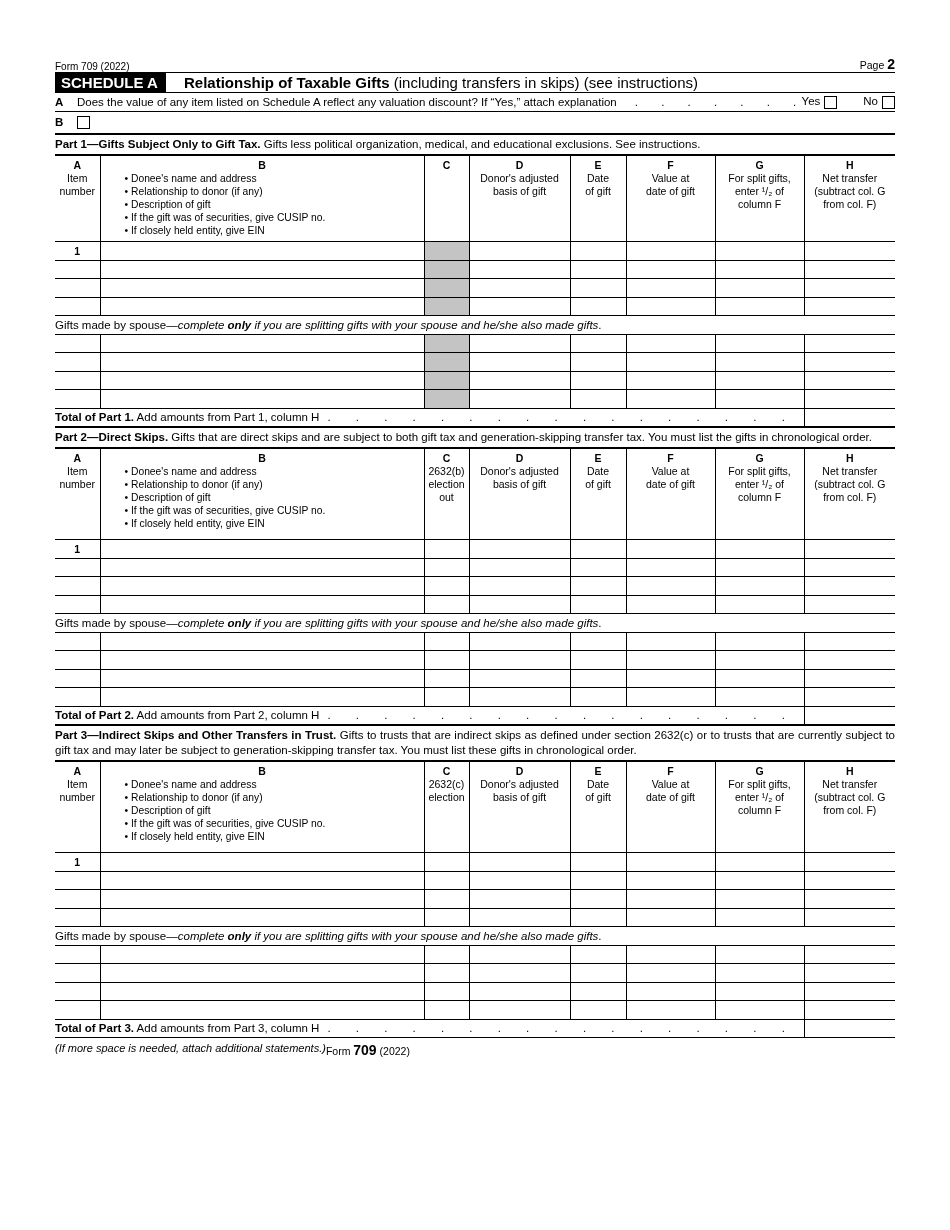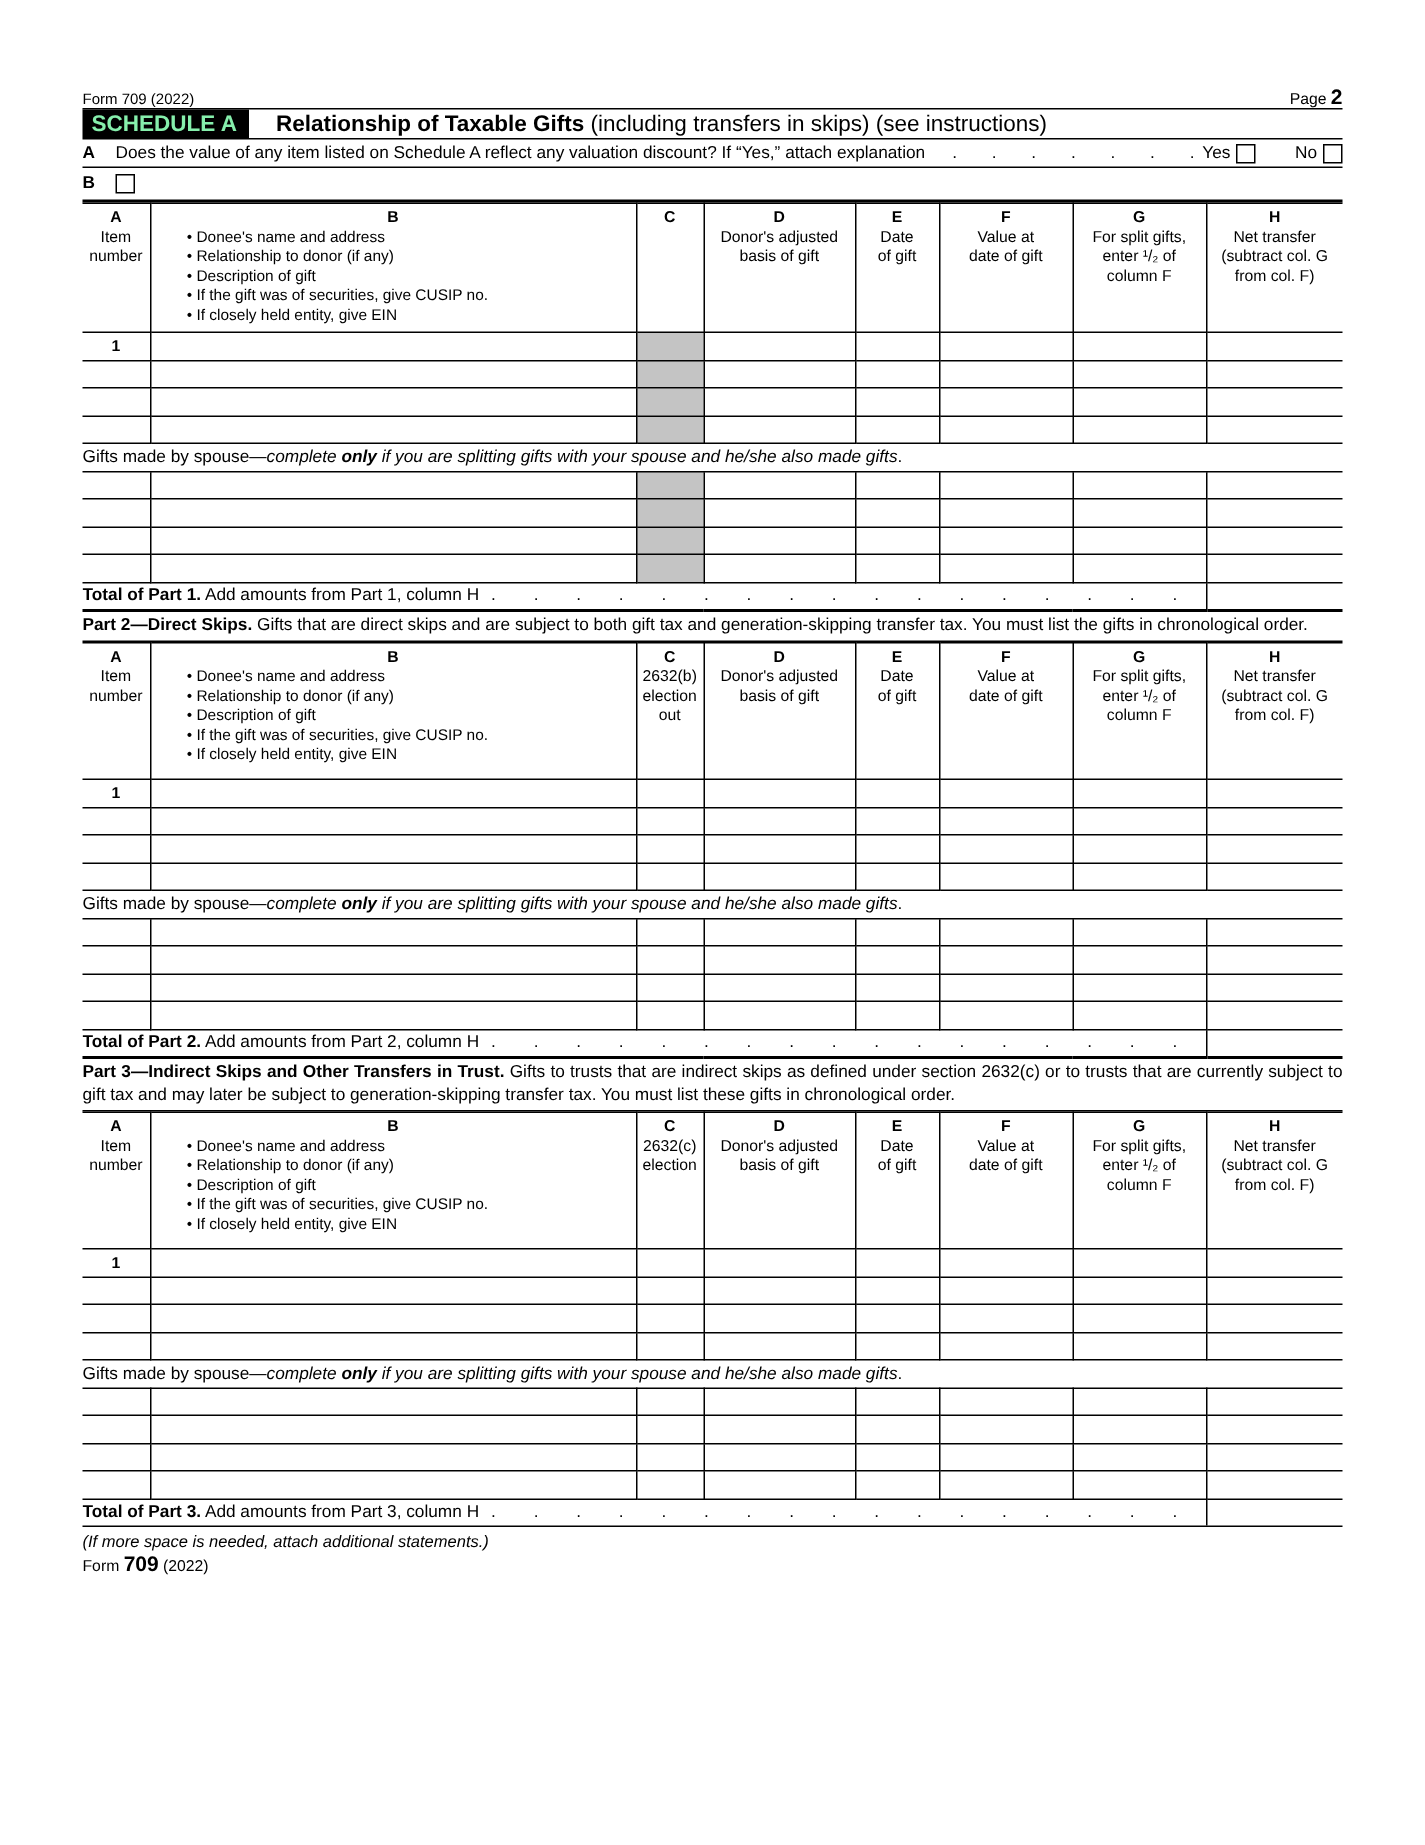--- a/index.html
+++ b/index.html
@@ -2,21 +2,21 @@
 <html><head>
 <meta charset="utf-8">
 <style>
   html, body { margin:0; padding:0; background:#fff; }
   body { width:950px; height:1230px; position:relative; font-family:"Liberation Sans", sans-serif; color:#000; }
   .page { position:absolute; left:55px; top:52px; width:840px; }
   .topline { display:flex; justify-content:space-between; align-items:flex-end; height:20px; font-size:10px; }
   .topline .pg { font-size:10.5px; }
   .topline .pg b { font-size:14px; }
   .sched { display:flex; align-items:center; border-top:1px solid #000; border-bottom:1px solid #000; height:19px; }
-  .sched .lbl { background:#000; color:#86efac; font-weight:bold; font-size:15px; padding:0 8px 0 6px; height:19px; line-height:19px; margin-right:18px; }
+  .sched .lbl { background:#000; color:#ffffff; font-weight:bold; font-size:15px; padding:0 8px 0 6px; height:19px; line-height:19px; margin-right:18px; }
   .sched .title { font-size:15px; }
   .sched .title b { font-weight:bold; }
   .lineA, .lineB { font-size:11.5px; display:flex; }
   .lineA { height:18px; align-items:center; border-bottom:1px solid #000; }
   .lineB { padding:2px 0 3px 0; border-bottom:2px solid #000; line-height:16px; }
   .letter { font-weight:bold; width:22px; flex:none; }
   .dots { letter-spacing:10px; margin-left:18px; flex:1; overflow:hidden; white-space:nowrap; }
   .cb { display:inline-block; width:11px; height:11px; border:1px solid #000; vertical-align:middle; margin-left:4px; }
   .ynwrap { display:flex; align-items:center; gap:4px; }
   .ynwrap .yes { margin-right:22px; }
@@ -32,21 +32,21 @@
   .colB .bhd { text-align:center; font-weight:bold; }
   .hl { font-weight:bold; display:block; }
   td.gray { background:#c4c4c4; }
   td.num { text-align:center; font-weight:bold; }
   .spouse td { border-left:none !important; border-right:none !important; font-size:11.5px; height:17px; }
   .spouse i b { font-weight:bold; }
   .total td.tl { border-left:none; border-right:1px solid #000; font-size:11.5px; height:17px; white-space:nowrap; overflow:hidden; }
   .total td.tl .d { letter-spacing:11px; margin-left:8px; }
   tr.total td { border-bottom:2px solid #000; }
   tr.total.last td { border-bottom:none; }
-  .footer { display:flex; justify-content:flex-start; font-size:11px; margin-top:4px;flex-direction:column; }
+  .footer { display:flex; justify-content:flex-start; font-size:11px; margin-top:4px; }
   .footer .r b { font-size:14px; }
   .footer .r { font-size:10.5px; }
 </style>
 </head>
 <body>
 
 <div class="page">
 
   <div class="topline">
     <span>Form 709 (2022)</span>
@@ -66,20 +66,21 @@
       <span class="yes"><span>Yes</span><span class="cb"></span></span>
       <span><span>No</span><span class="cb"></span></span>
     </span>
   </div>
 
   <div class="lineB">
     <span class="letter">B</span>
     <span class="cb" style="margin:2px 10px 0 0;flex:none;"></span>
   </div>
 
+  <div class="partlbl"><b>Part 1—Gifts Subject Only to Gift Tax.</b><span> Gifts less political organization, medical, and educational exclusions. See instructions.</span></div>
   <table class="grid">
     <colgroup>
         <col style="width:45px">
         <col style="width:324px">
         <col style="width:45px">
         <col style="width:101px">
         <col style="width:56px">
         <col style="width:89px">
         <col style="width:89px">
         <col style="width:91px">

